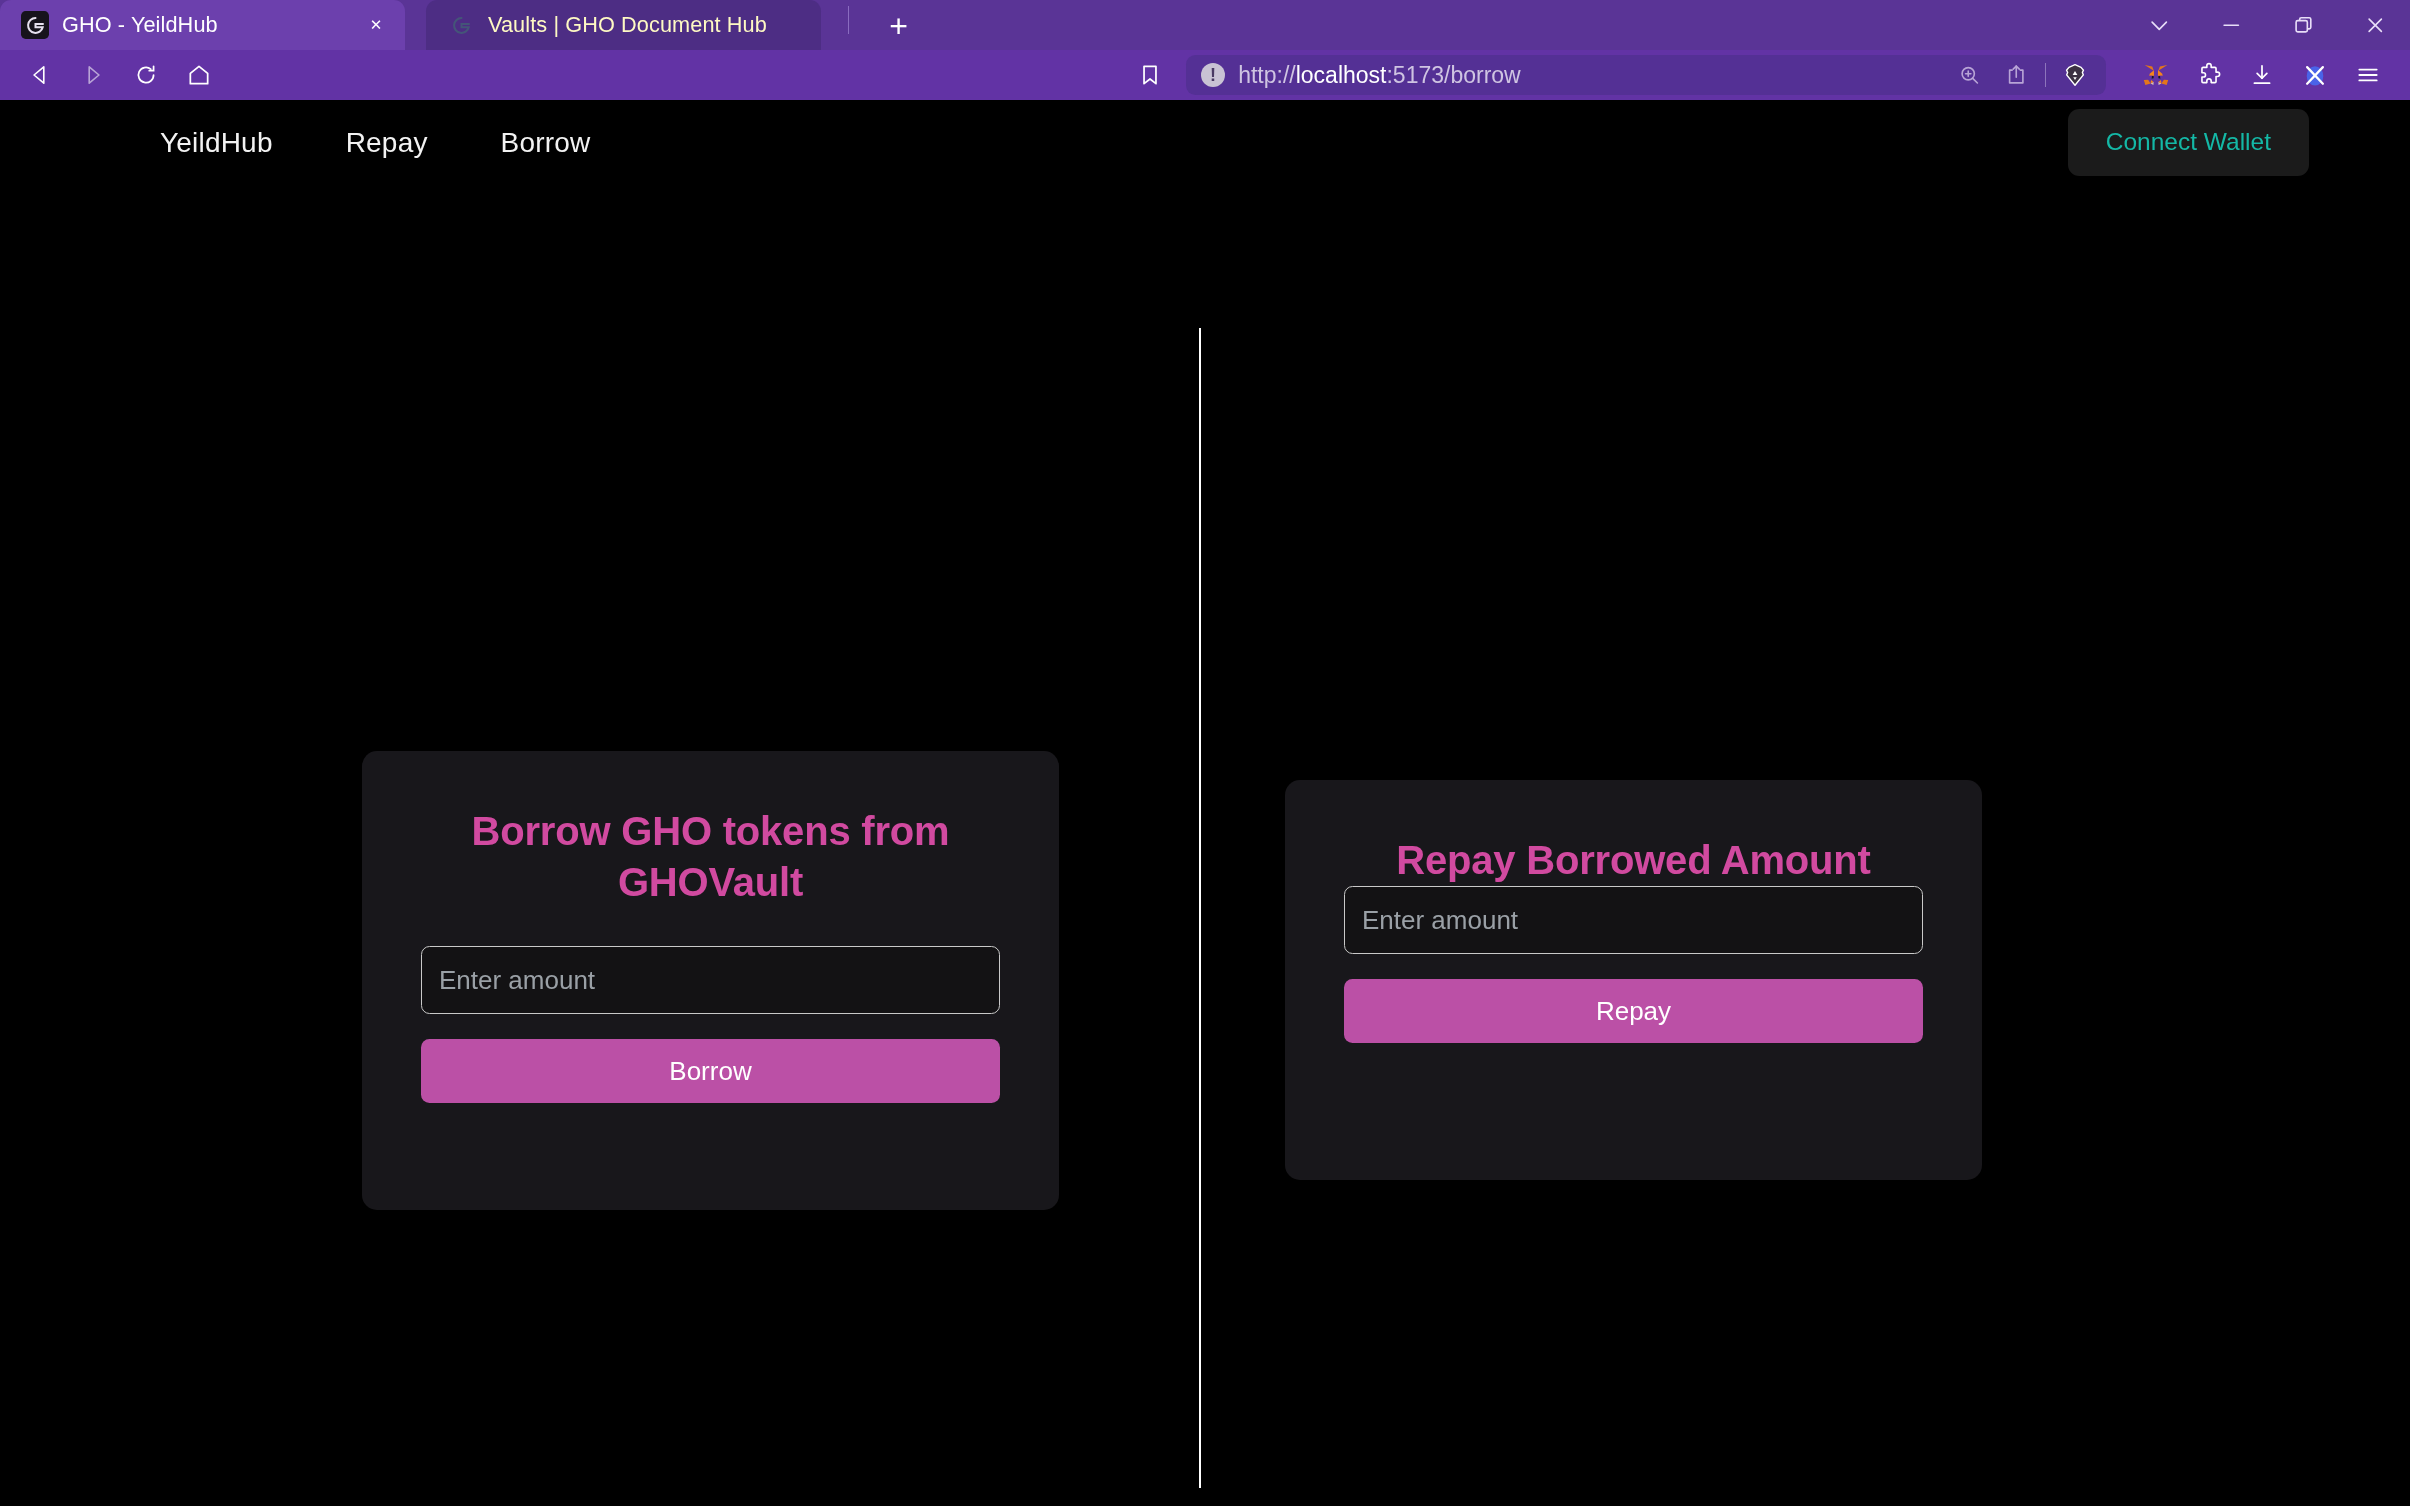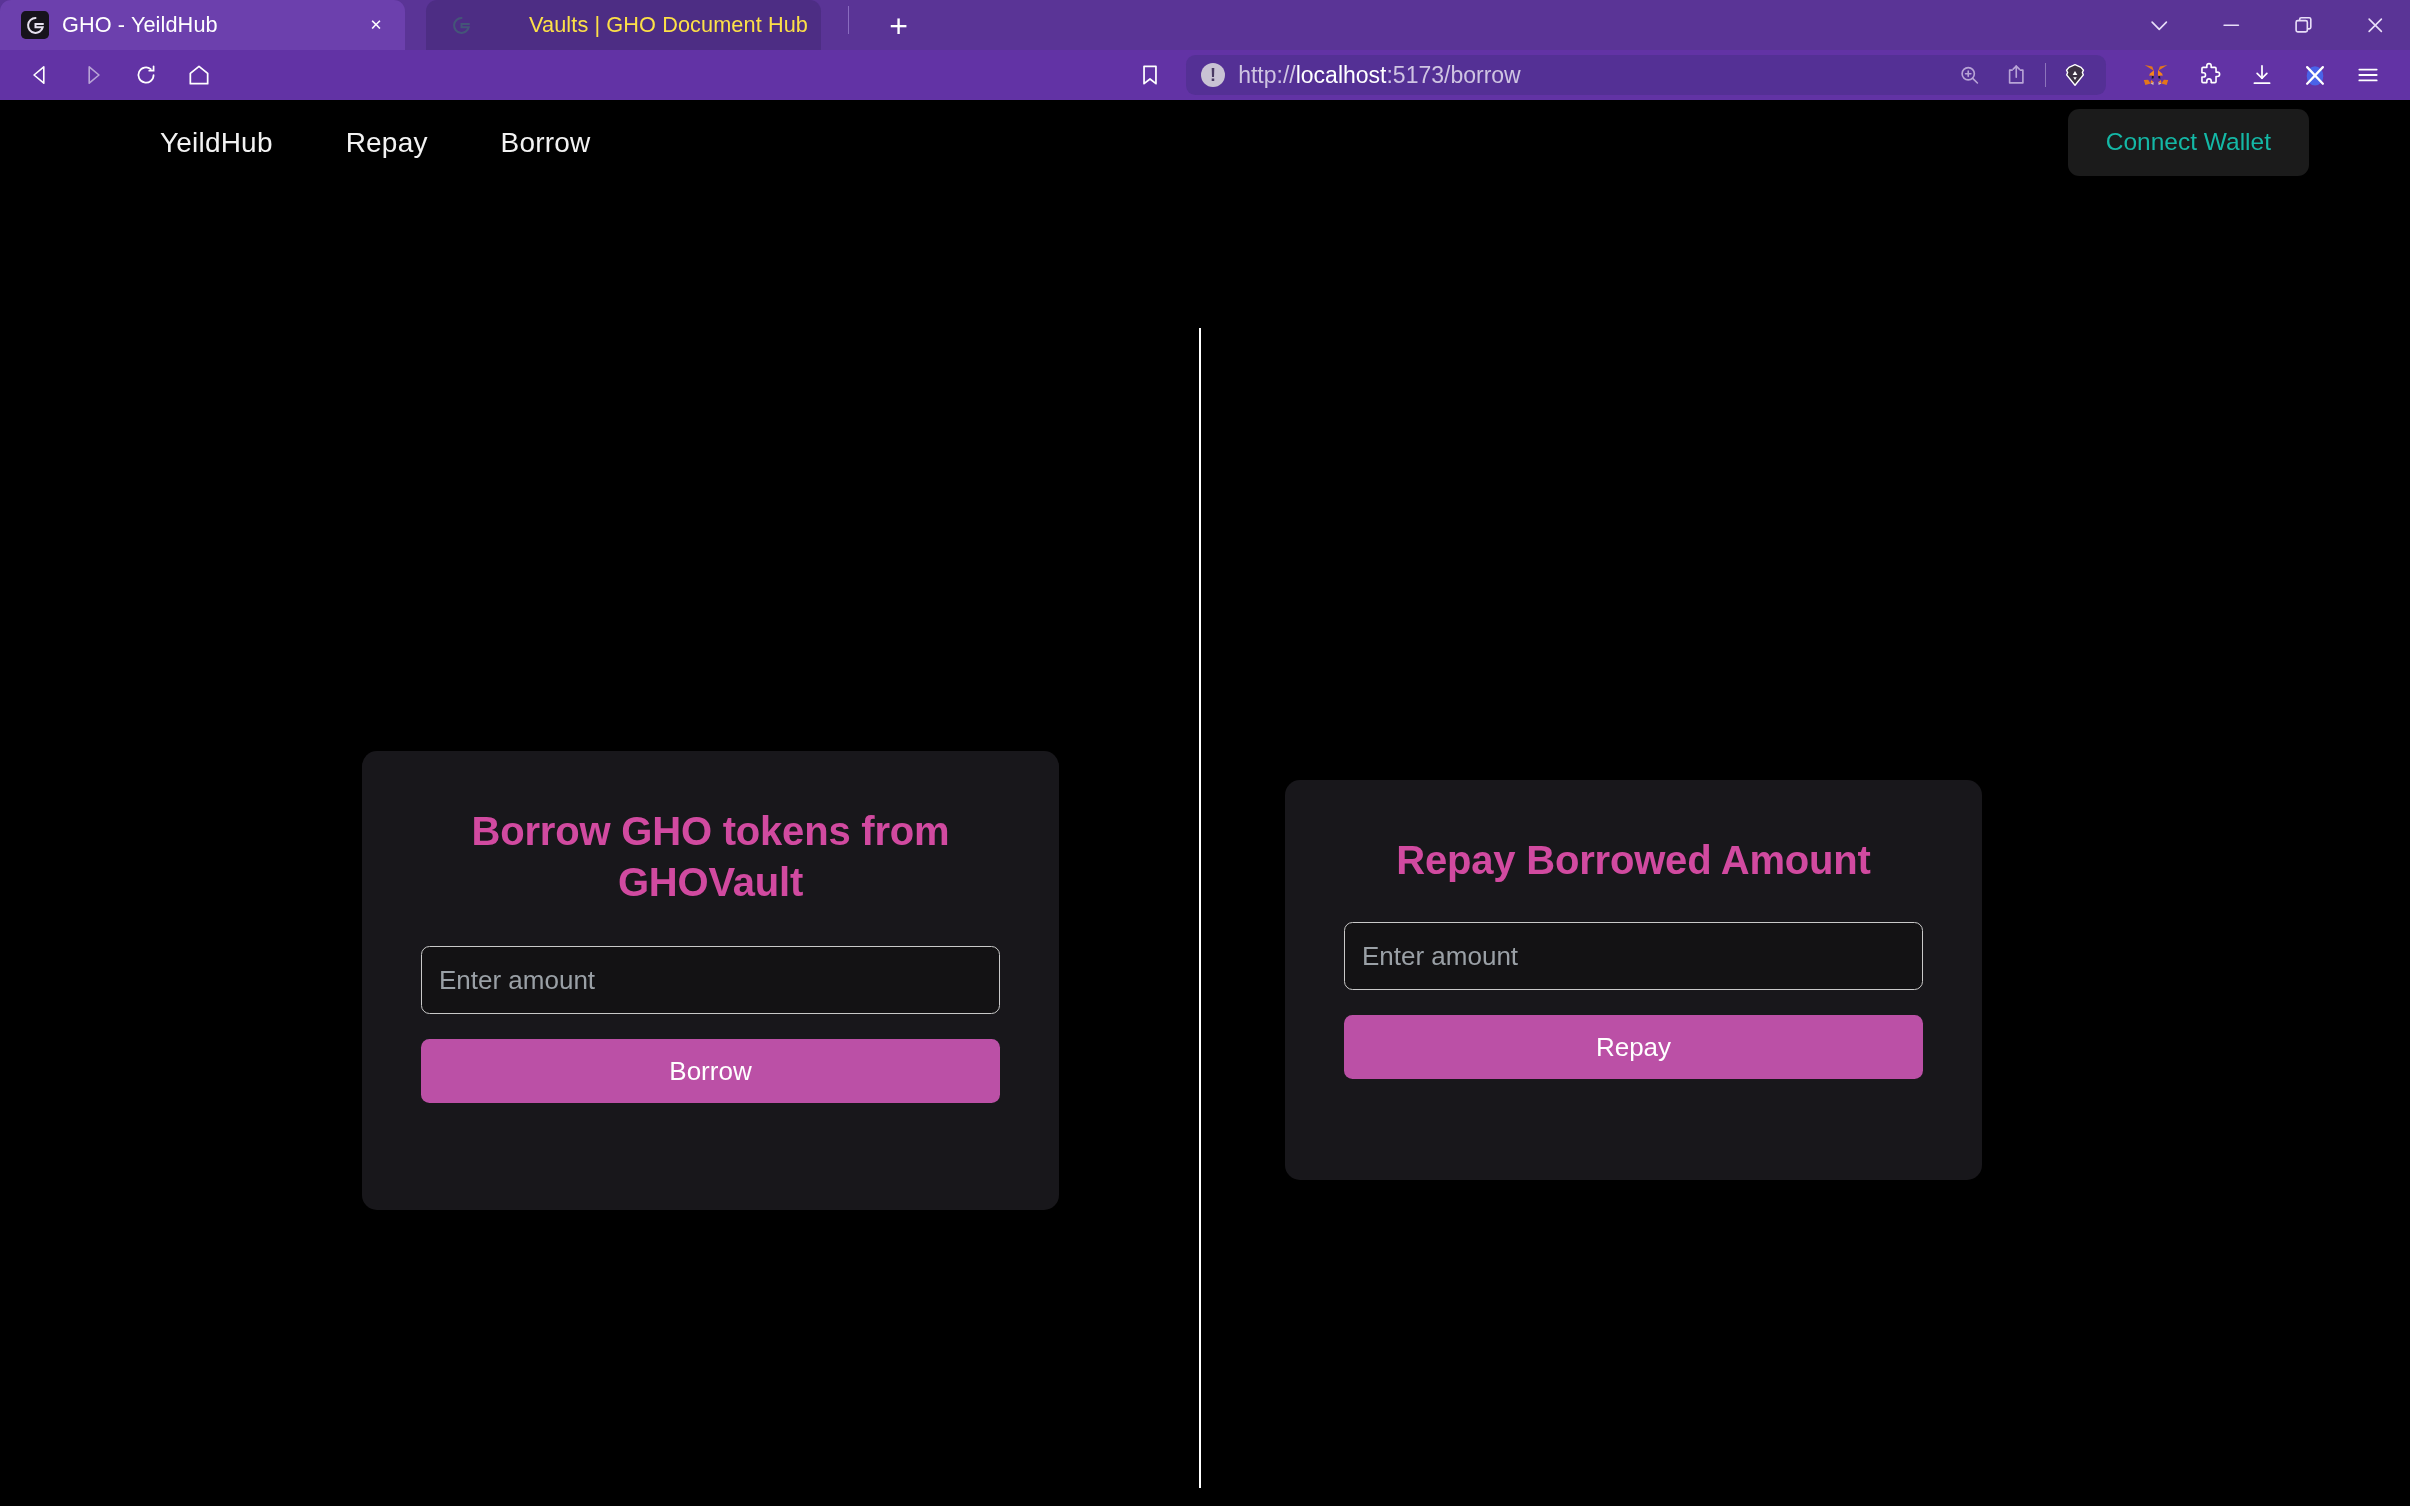--- a/index.html
+++ b/index.html
@@ -68,21 +68,21 @@
 
   .tab-title {
     flex: 1;
     font-size: 21.7px;
     color: #ffffff;
     white-space: nowrap;
     overflow: hidden;
     text-overflow: ellipsis;
     letter-spacing: 0.1px;
   }
-  .tab.inactive .tab-title { color: #fde047; text-align: right; }
+  .tab.inactive .tab-title { color: #fef9c3; }
 
   .tab-close {
     width: 32px; height: 32px;
     flex: 0 0 32px;
     display: flex;
     align-items: center;
     justify-content: center;
     border-radius: 5.6px;
     color: #fff;
   }
@@ -277,21 +277,21 @@
 
   .card-title {
     color: #d14aa0;
     font-size: 40px;
     font-weight: bold;
     text-align: center;
     line-height: 1.28;
     letter-spacing: -0.2px;
   }
   .card.borrow .card-title { margin-bottom: 38px; }
-  .card.repay  .card-title { margin-bottom: 36px; }
+  .card.repay  .card-title { }
 
   .amount-input {
     width: 100%;
     height: 68px;
     background: #131214;
     border: 0.9px solid #c9c9c9;
     border-radius: 8.5px;
     color: #ffffff;
     font-size: 26px;
     font-family: inherit;

